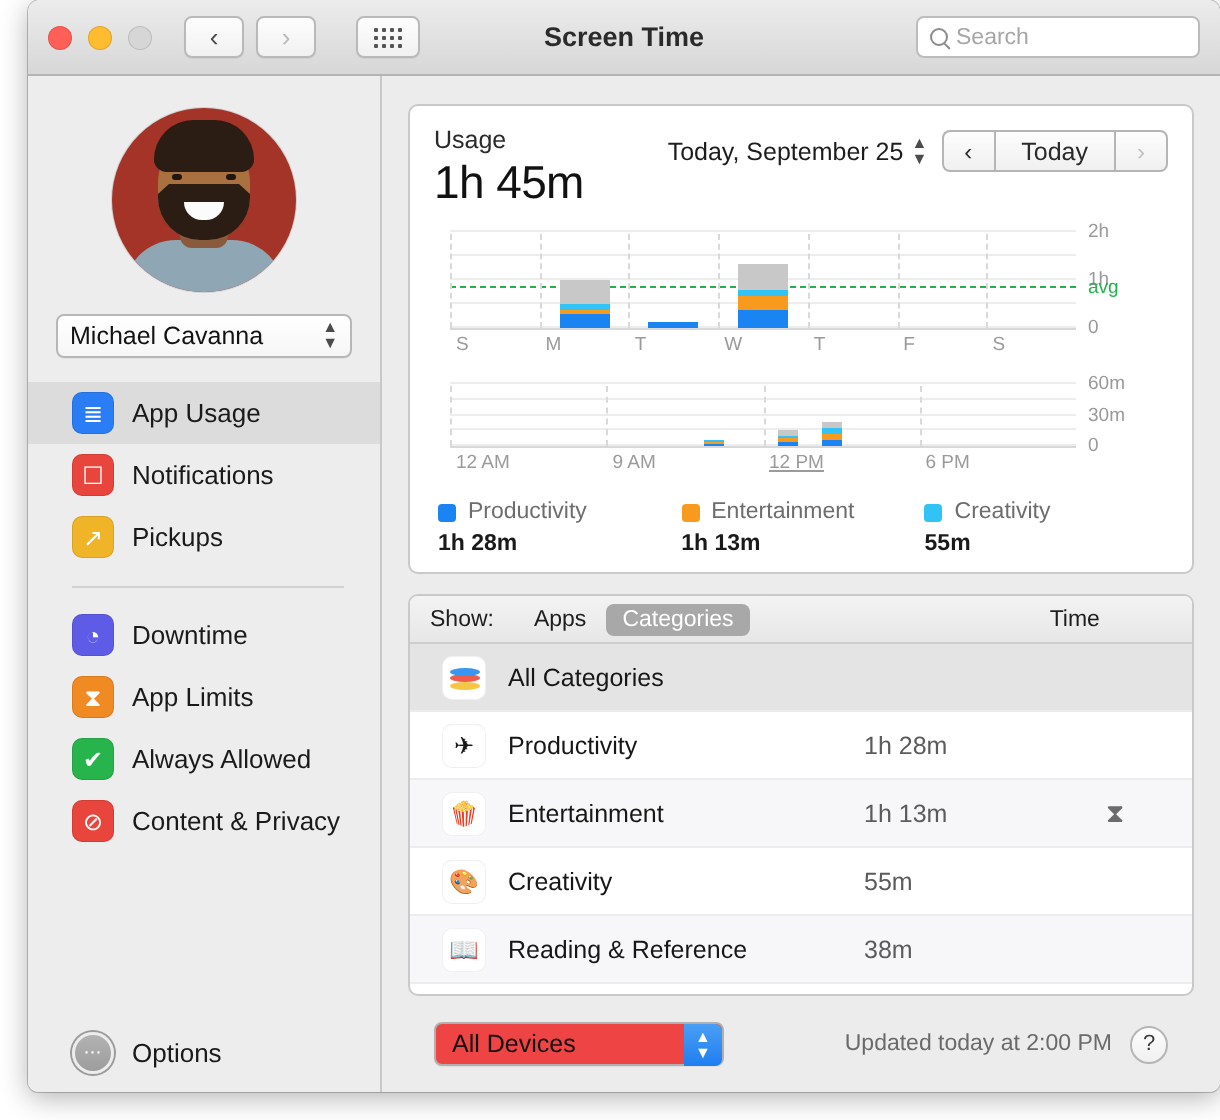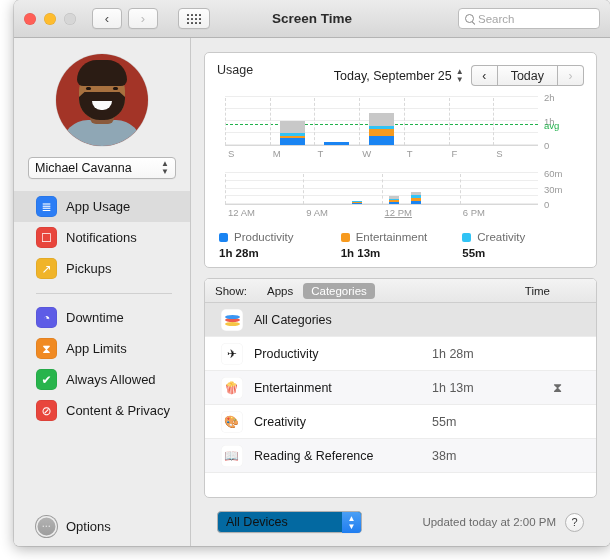--- a/index.html
+++ b/index.html
@@ -278,21 +278,21 @@
   .disc i:nth-child(3){ bottom:6.8px; background:#3a96f3;}
 
   
   .footer {
     height: 48px; flex:none;
     display:flex; align-items:center;
     padding: 0 13px;
   }
   .devicepop {
     width: 145px; height: 22px;
-    background:#0369a1;
+    background:#ef4444;
     border: 0.5px solid #b0b0b0;
     border-radius: 4px;
     display:flex; align-items:center;
     padding-left: 8px;
     font-size: 12.5px; color:#111;
     position:relative;
     box-shadow: 0 0.5px 0.5px rgba(0,0,0,.06);
   }
   .devicepop .btn {
     position:absolute; right:0px; top:0px;
@@ -416,20 +416,21 @@
         <span>Options</span>
       </div>
     </div>
 
     <div class="main">
 
       <div class="card">
         <div class="card-head">
           <div>
             <div class="usage-label">Usage</div>
+            <div class="usage-total">1h 45m</div>
           </div>
           <div class="head-right">
             <div class="datepick">
               <span>Today, September 25</span>
               <span class="arrows">
                   <span>▲</span>
                   <span>▼</span>
                 </span>
             </div>
             <div class="segctl">

